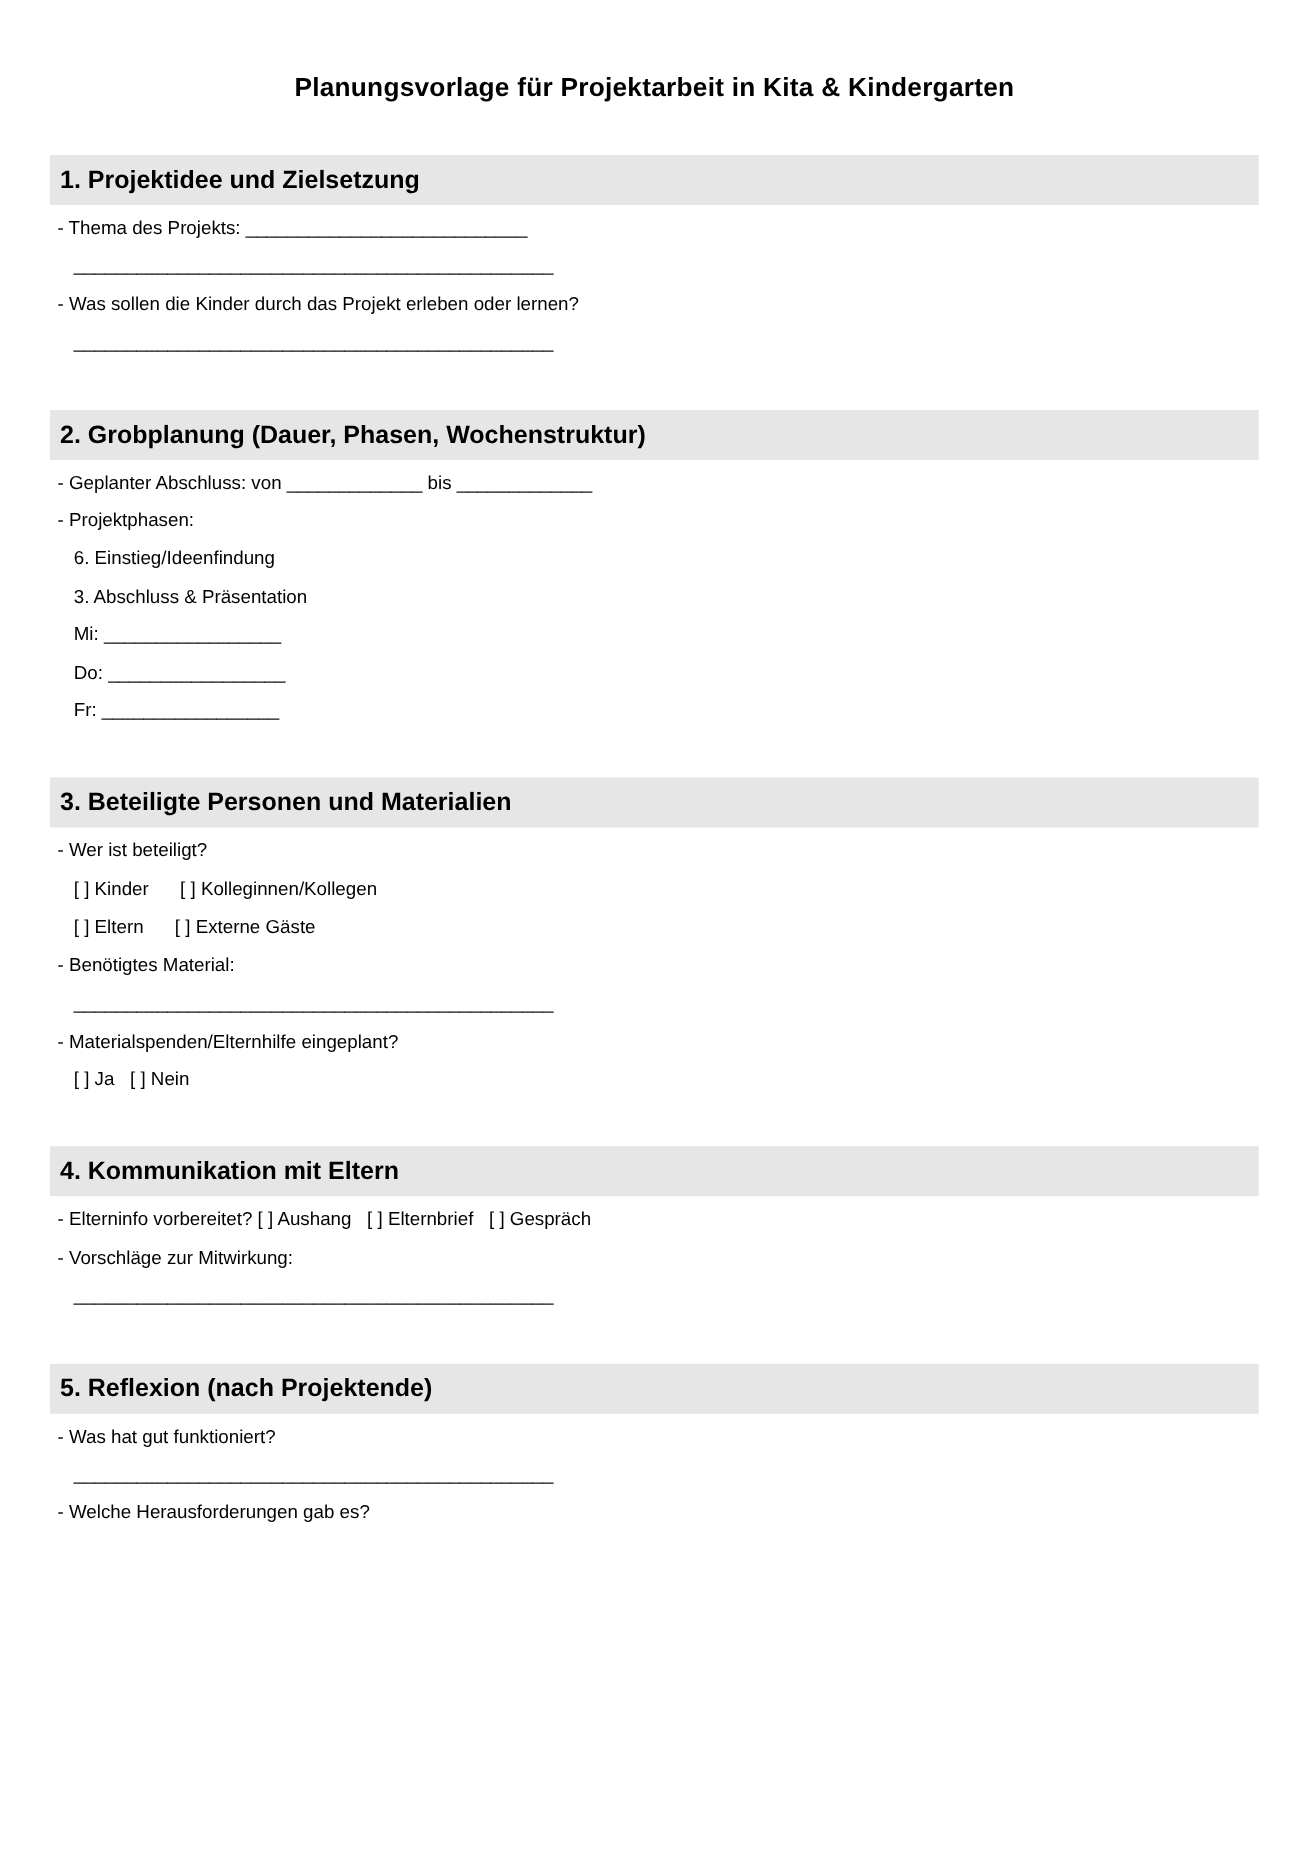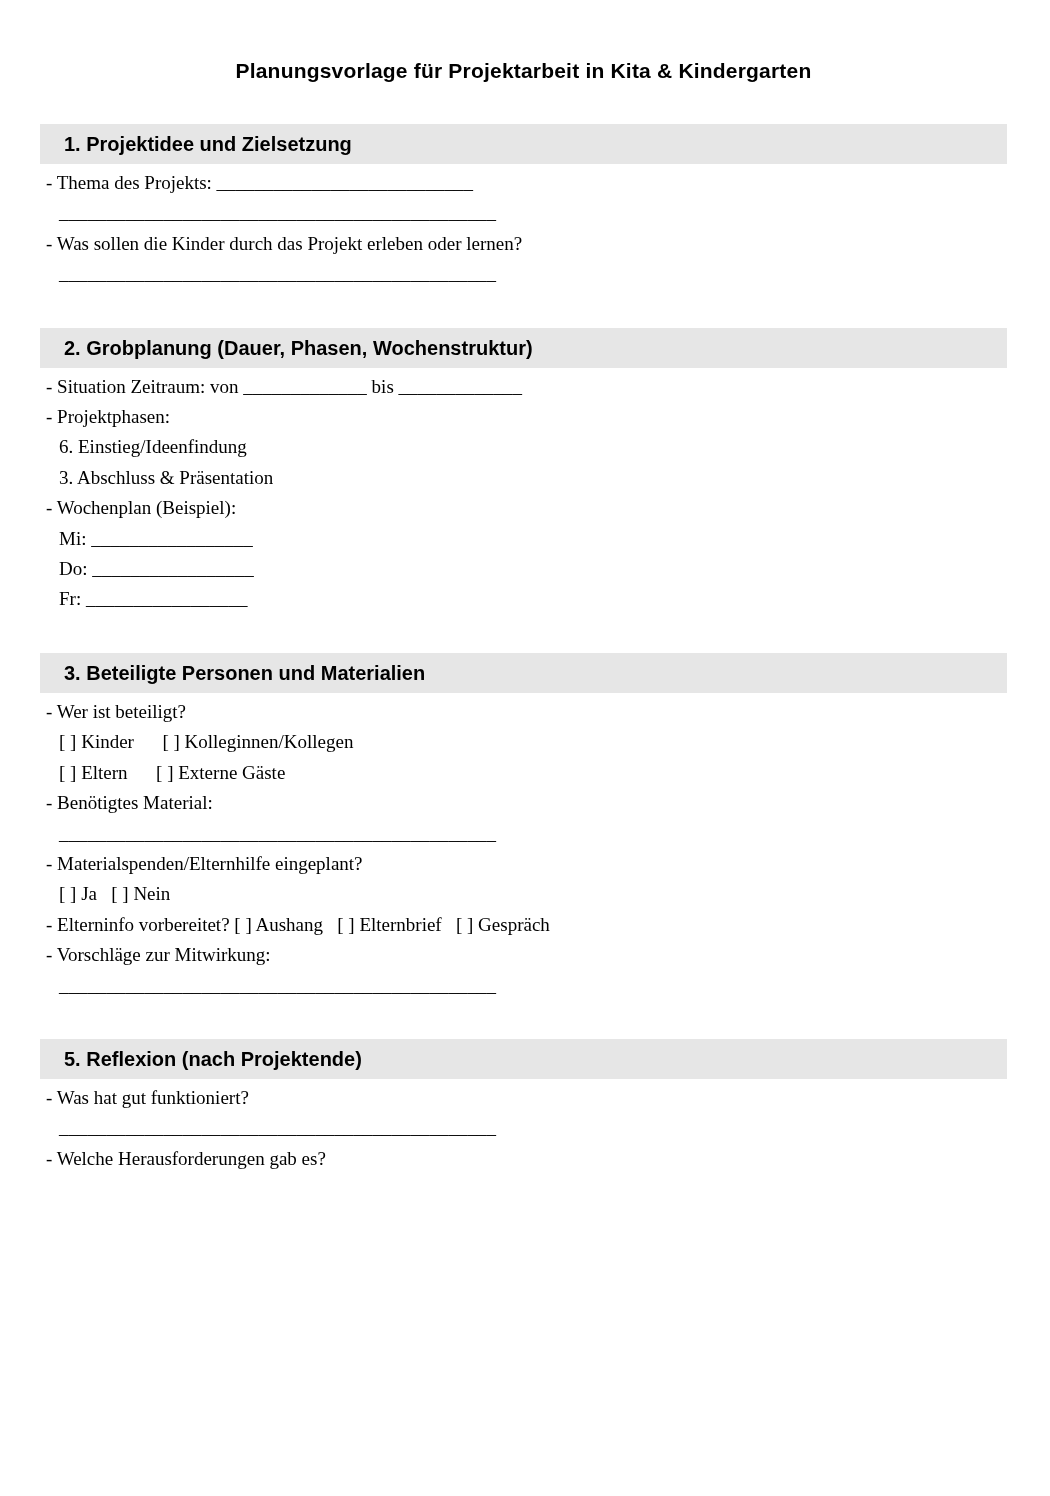--- a/index.html
+++ b/index.html
@@ -21,30 +21,29 @@
     line-height: 30px;
     text-align: center;
     letter-spacing: 0.2px;
   }
   .bar {
     background: var(--bar-bg, #e6e6e6);
     height: 40px;
     line-height: 40px;
     font-size: 20px;
     font-weight: bold;
-    padding-left: 24px;
+    padding-left: 8px;
     margin: 38px 0 4px 0;
   }
   .lines p {
     margin: 0;
-    font-size: 19px;
+    font-size: 15px;
     line-height: 30.4px;
     white-space: pre-wrap;
     padding-left: 6px;
-    font-family: Liberation Serif, serif;
   }
   .lines p.indent { padding-left: 19px; }
 </style>
 </head>
 <body>
 
 <div class="page">
   <h1 class="doc-title">Planungsvorlage für Projektarbeit in Kita &amp; Kindergarten</h1>
   <div id="sections">
       <section>
@@ -52,43 +51,43 @@
         <div class="lines">
           <p>- Thema des Projekts: ___________________________</p>
           <p class="indent">______________________________________________</p>
           <p>- Was sollen die Kinder durch das Projekt erleben oder lernen?</p>
           <p class="indent">______________________________________________</p>
         </div>
       </section>
       <section>
         <div class="bar"><span>2. Grobplanung (Dauer, Phasen, Wochenstruktur)</span></div>
         <div class="lines">
-          <p>- Situation Zeitraum: von _____________ bis _____________</p>
+          <p>- Geplanter Abschluss: von _____________ bis _____________</p>
           <p>- Projektphasen:</p>
           <p class="indent">6. Einstieg/Ideenfindung</p>
           <p class="indent">3. Abschluss &amp; Präsentation</p>
-          <p>- Wochenplan (Beispiel):</p>
           <p class="indent">Mi: _________________</p>
           <p class="indent">Do: _________________</p>
           <p class="indent">Fr: _________________</p>
         </div>
       </section>
       <section>
         <div class="bar"><span>3. Beteiligte Personen und Materialien</span></div>
         <div class="lines">
           <p>- Wer ist beteiligt?</p>
           <p class="indent">[ ] Kinder      [ ] Kolleginnen/Kollegen</p>
           <p class="indent">[ ] Eltern      [ ] Externe Gäste</p>
           <p>- Benötigtes Material:</p>
           <p class="indent">______________________________________________</p>
           <p>- Materialspenden/Elternhilfe eingeplant?</p>
           <p class="indent">[ ] Ja   [ ] Nein</p>
         </div>
       </section>
       <section>
+        <div class="bar"><span>4. Kommunikation mit Eltern</span></div>
         <div class="lines">
           <p>- Elterninfo vorbereitet? [ ] Aushang   [ ] Elternbrief   [ ] Gespräch</p>
           <p>- Vorschläge zur Mitwirkung:</p>
           <p class="indent">______________________________________________</p>
         </div>
       </section>
       <section>
         <div class="bar"><span>5. Reflexion (nach Projektende)</span></div>
         <div class="lines">
           <p>- Was hat gut funktioniert?</p>

